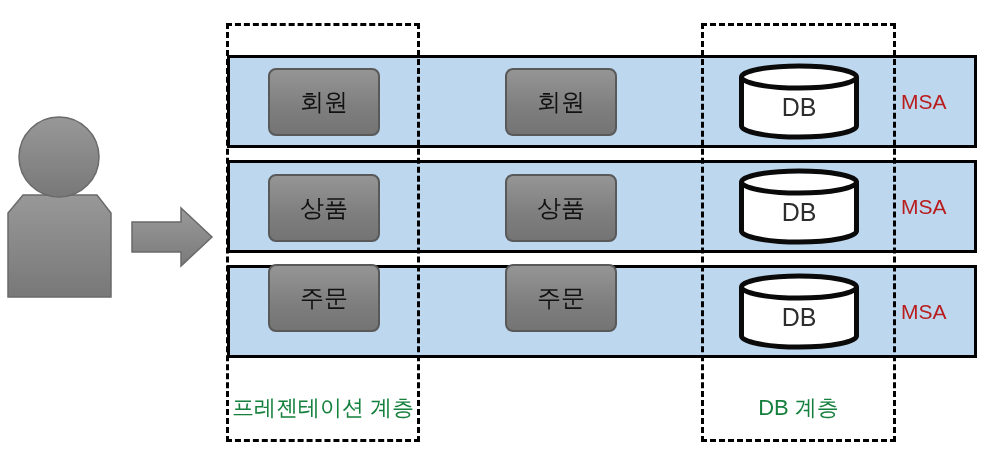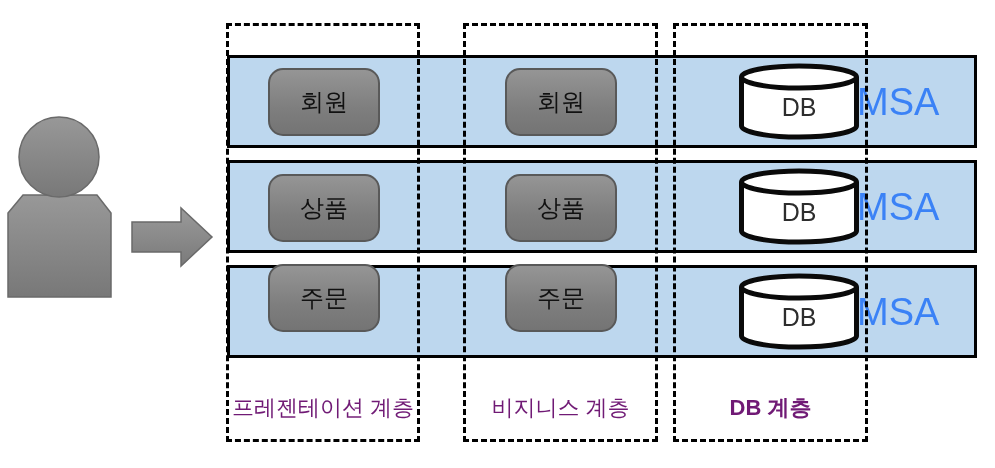--- a/index.html
+++ b/index.html
@@ -24,39 +24,39 @@
     border: 3px solid #000000;
     z-index: 1;
   }
   .band-1 { top: 55px; }
   .band-2 { top: 160px; }
   .band-3 { top: 265px; }
 
   
   .msa-label {
     position: absolute;
-    left: 857px;
+    left: 901px;
     width: 72px;
-    font-size: 38px;
+    font-size: 21px;
     line-height: 34px;
-    color: #3b82f6;
+    color: #b91c1c;
     z-index: 2;
     letter-spacing: 0px;
   }
   .msa-1 { top: 85px; }
   .msa-2 { top: 190px; }
   .msa-3 { top: 295px; }
 
   
   .service-box {
     position: absolute;
     width: 112px;
     height: 68px;
     border: 2px solid #595959;
-    border-radius: 15px;
+    border-radius: 8px;
     background: linear-gradient(180deg, #959595 0%, #7e7e7e 60%, #747474 100%);
     color: #111111;
     font-size: 24px;
     display: flex;
     align-items: center;
     justify-content: center;
     z-index: 2;
   }
   .sb-c1 { left: 268px; }
   .sb-c2 { left: 505px; }
@@ -86,29 +86,29 @@
     position: absolute;
     top: 23px;
     height: 419px;
     border: 3px dashed #000000;
     background: transparent;
     z-index: 3;
     pointer-events: none;
   }
   .col-1 { left: 226px; width: 194px; }
   .col-2 { left: 463px; width: 195px; }
-  .col-3 { left: 673px; width: 195px; font-weight: bold; }
+  .col-3 { left: 701px; width: 195px; }
   .layer-label {
     position: absolute;
     left: 0;
     right: 0;
     bottom: 16px;
     text-align: center;
     font-size: 22px;
-    color: #701a75;
+    color: #15803d;
     white-space: nowrap;
   }
 
   
   .person-svg {
     position: absolute;
     left: 4px;
     top: 114px;
     width: 112px;
     height: 186px;
@@ -177,20 +177,17 @@
     <text x="61" y="53" text-anchor="middle">DB</text>
   </svg>
 
   <span class="msa-label msa-1">MSA</span>
   <span class="msa-label msa-2">MSA</span>
   <span class="msa-label msa-3">MSA</span>
 
   <div class="layer-col col-1">
     <span class="layer-label">프레젠테이션 계층</span>
   </div>
-  <div class="layer-col col-2">
-    <span class="layer-label">비지니스 계층</span>
-  </div>
   <div class="layer-col col-3">
     <span class="layer-label">DB 계층</span>
   </div>
 
 </div>
 
 </body></html>

